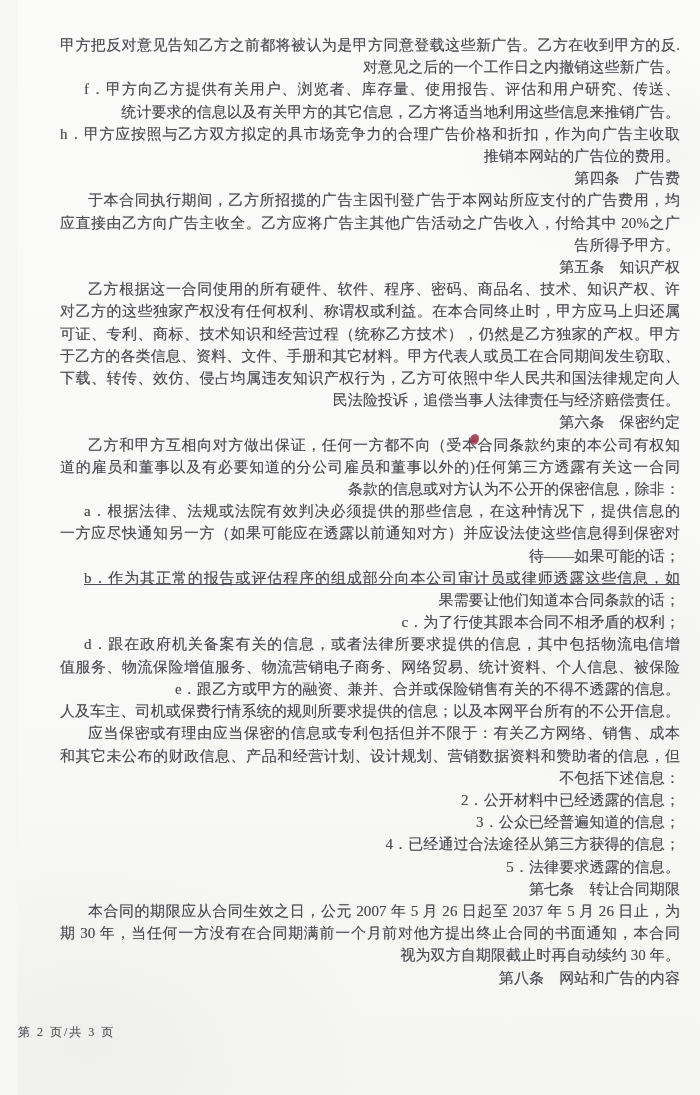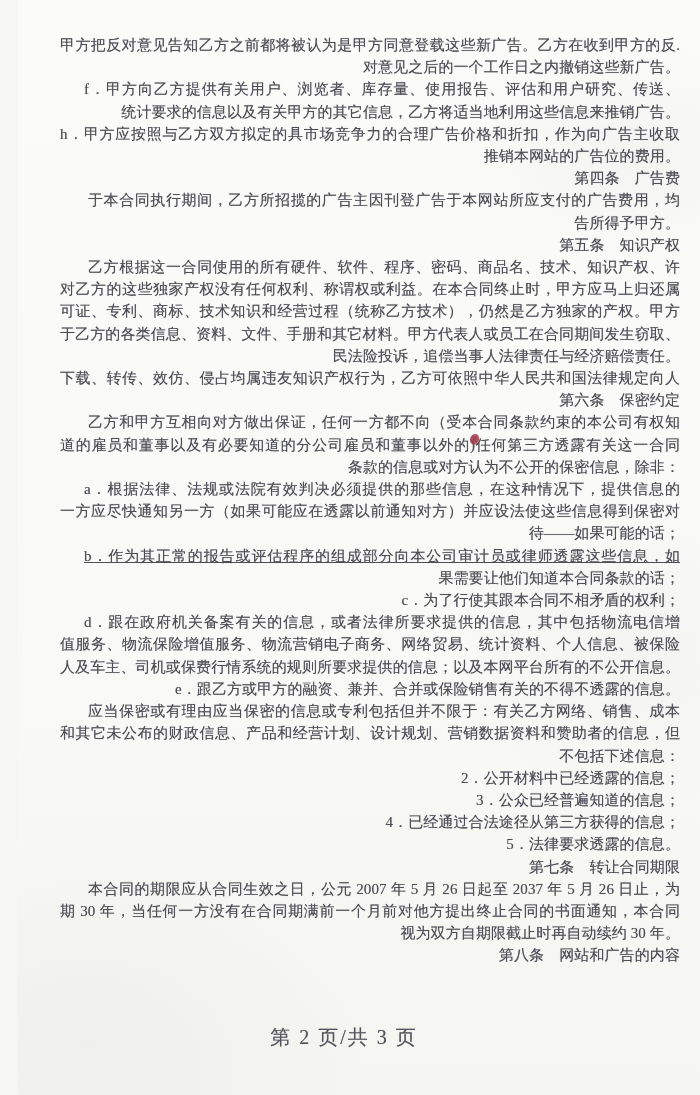--- a/index.html
+++ b/index.html
@@ -42,22 +42,22 @@
   .line.full {
     white-space: normal;
     text-align: justify;
     text-align-last: justify;
   }
   .footer {
     position: absolute;
     top: 1024px;
     left: 0;
     right: 48px;
-    text-align: center;
-    font-size: 20px;
+    text-align: left;
+    font-size: 12px;
     letter-spacing: 2px;
     color: #55555d;
     text-shadow: 0 0 0.7px rgba(80,80,90,0.5);
   }
   .speck {
     position: absolute;
     left: 452px;
     top: 434px;
     width: 9px;
     height: 11px;
@@ -72,42 +72,43 @@
 <div class="page">
   <div class="doc">
       <div class="line full">甲方把反对意见告知乙方之前都将被认为是甲方同意登载这些新广告。乙方在收到甲方的反.</div>
       <div class="line">对意见之后的一个工作日之内撤销这些新广告。</div>
       <div class="line full" style="padding-left: 24px;">f．甲方向乙方提供有关用户、浏览者、库存量、使用报告、评估和用户研究、传送、</div>
       <div class="line">统计要求的信息以及有关甲方的其它信息，乙方将适当地利用这些信息来推销广告。</div>
       <div class="line full">h．甲方应按照与乙方双方拟定的具市场竞争力的合理广告价格和折扣，作为向广告主收取</div>
       <div class="line">推销本网站的广告位的费用。</div>
       <div class="line">第四条　广告费</div>
       <div class="line full" style="padding-left: 28px;">于本合同执行期间，乙方所招揽的广告主因刊登广告于本网站所应支付的广告费用，均</div>
+      <div class="line full">应直接由乙方向广告主收全。乙方应将广告主其他广告活动之广告收入，付给其中 20%之广</div>
       <div class="line">告所得予甲方。</div>
       <div class="line">第五条　知识产权</div>
       <div class="line full" style="padding-left: 28px;">乙方根据这一合同使用的所有硬件、软件、程序、密码、商品名、技术、知识产权、许</div>
       <div class="line full">对乙方的这些独家产权没有任何权利、称谓权或利益。在本合同终止时，甲方应马上归还属</div>
       <div class="line full">可证、专利、商标、技术知识和经营过程（统称乙方技术），仍然是乙方独家的产权。甲方</div>
       <div class="line full">于乙方的各类信息、资料、文件、手册和其它材料。甲方代表人或员工在合同期间发生窃取、</div>
+      <div class="line full">下载、转传、效仿、侵占均属违友知识产权行为，乙方可依照中华人民共和国法律规定向人</div>
       <div class="line">民法险投诉，追偿当事人法律责任与经济赔偿责任。</div>
-      <div class="line full">下载、转传、效仿、侵占均属违友知识产权行为，乙方可依照中华人民共和国法律规定向人</div>
       <div class="line">第六条　保密约定</div>
       <div class="line full" style="padding-left: 28px;">乙方和甲方互相向对方做出保证，任何一方都不向（受本合同条款约束的本公司有权知</div>
       <div class="line full">道的雇员和董事以及有必要知道的分公司雇员和董事以外的)任何第三方透露有关这一合同</div>
       <div class="line">条款的信息或对方认为不公开的保密信息，除非：</div>
       <div class="line full" style="padding-left: 24px;">a．根据法律、法规或法院有效判决必须提供的那些信息，在这种情况下，提供信息的</div>
       <div class="line full">一方应尽快通知另一方（如果可能应在透露以前通知对方）并应设法使这些信息得到保密对</div>
       <div class="line">待——如果可能的话；</div>
       <div class="line full" style="padding-left: 24px; text-decoration: underline;">b．作为其正常的报告或评估程序的组成部分向本公司审计员或律师透露这些信息，如</div>
       <div class="line">果需要让他们知道本合同条款的话；</div>
       <div class="line" style="padding-left: 24px;">c．为了行使其跟本合同不相矛盾的权利；</div>
       <div class="line full" style="padding-left: 24px;">d．跟在政府机关备案有关的信息，或者法律所要求提供的信息，其中包括物流电信增</div>
       <div class="line full">值服务、物流保险增值服务、物流营销电子商务、网络贸易、统计资料、个人信息、被保险</div>
+      <div class="line" style="padding-left: 24px;">e．跟乙方或甲方的融资、兼并、合并或保险销售有关的不得不透露的信息。</div>
       <div class="line full">人及车主、司机或保费行情系统的规则所要求提供的信息；以及本网平台所有的不公开信息。</div>
-      <div class="line" style="padding-left: 24px;">e．跟乙方或甲方的融资、兼并、合并或保险销售有关的不得不透露的信息。</div>
       <div class="line full" style="padding-left: 28px;">应当保密或有理由应当保密的信息或专利包括但并不限于：有关乙方网络、销售、成本</div>
       <div class="line full">和其它未公布的财政信息、产品和经营计划、设计规划、营销数据资料和赞助者的信息，但</div>
       <div class="line">不包括下述信息：</div>
       <div class="line" style="padding-left: 26px;">2．公开材料中已经透露的信息；</div>
       <div class="line" style="padding-left: 26px;">3．公众已经普遍知道的信息；</div>
       <div class="line" style="padding-left: 26px;">4．已经通过合法途径从第三方获得的信息；</div>
       <div class="line" style="padding-left: 26px;">5．法律要求透露的信息。</div>
       <div class="line">第七条　转让合同期限</div>
       <div class="line full" style="padding-left: 28px;">本合同的期限应从合同生效之日，公元 2007 年 5 月 26 日起至 2037 年 5 月 26 日止，为</div>
       <div class="line full">期 30 年，当任何一方没有在合同期满前一个月前对他方提出终止合同的书面通知，本合同</div>

